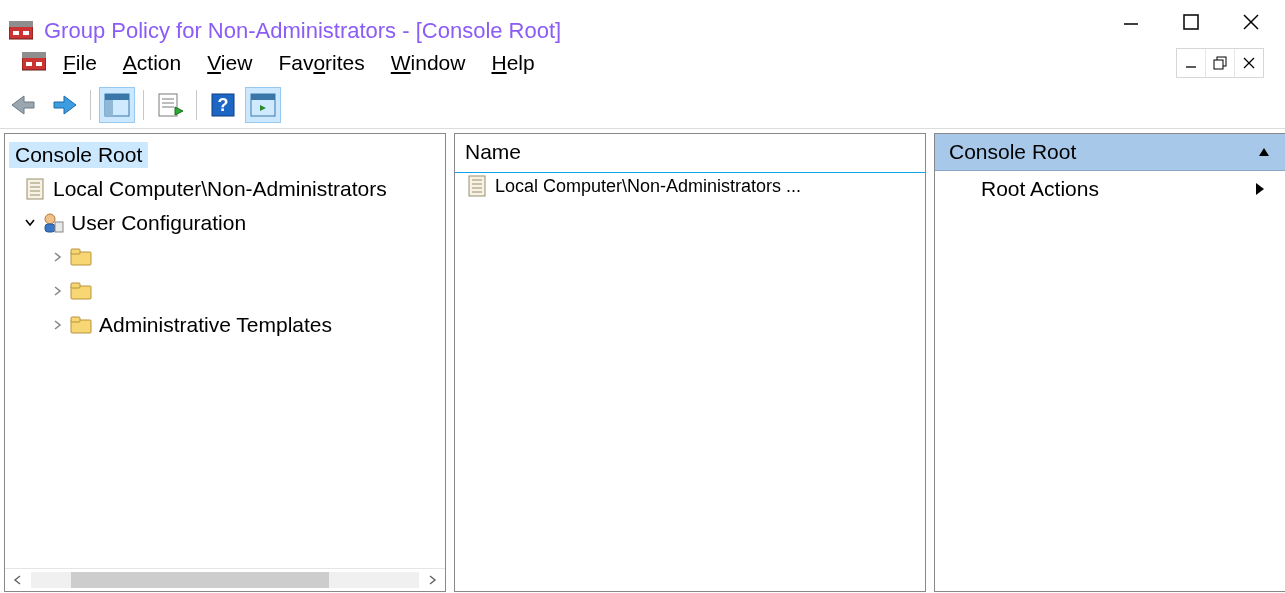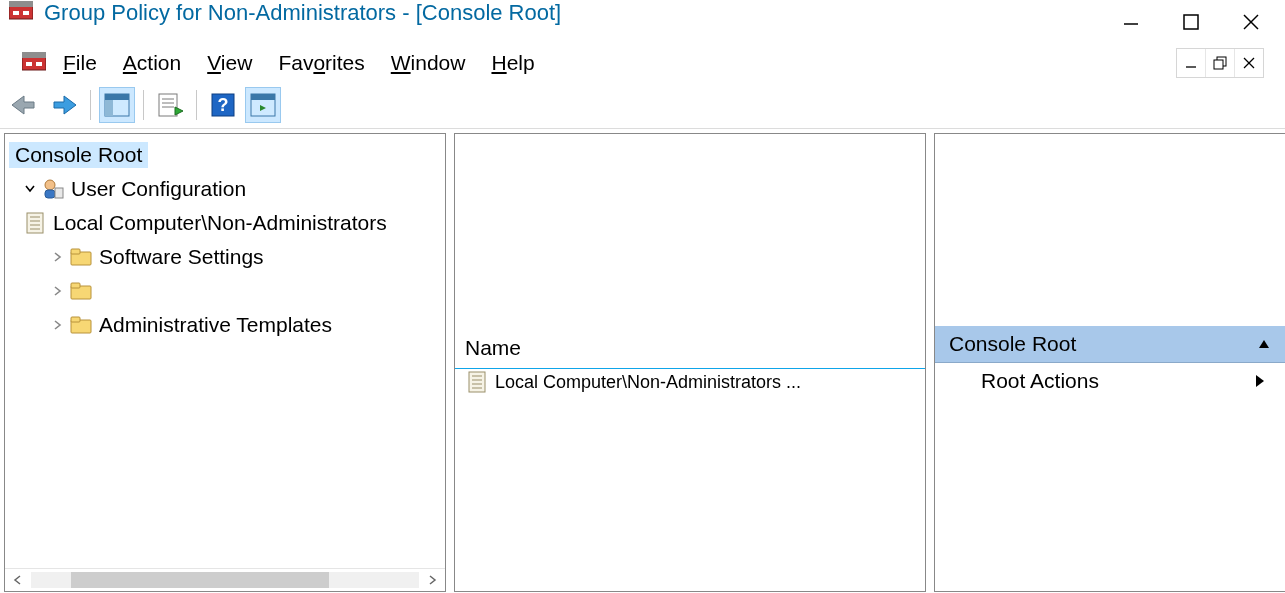--- a/index.html
+++ b/index.html
@@ -7,25 +7,25 @@
     padding: 0;
     font-family: "Segoe UI", Tahoma, sans-serif;
     background: #fff;
     overflow: hidden;
     width: 1285px;
     height: 593px;
   }
   
   .titlebar {
     display: flex;
-    align-items: flex-start;
+    align-items: flex-end;
     height: 44px;
     padding: 0 4px 0 8px;
     font-size: 22px;
-    color: #0369a1;
+    color: #8b5cf6;
   }
   .titlebar .app-icon {
     width: 26px; height: 24px;
     margin-right: 10px;
     display:flex;align-items:center;justify-content:center;
   }
   .titlebar .title-text { flex: 0 0 auto; }
   .titlebar .spacer { flex: 1; }
   .win-controls { display: flex; align-items: center; gap: 0; height:44px;}
   .win-btn {
@@ -68,21 +68,20 @@
   
   .main {
     display:flex;
     height: calc(593px - 44px - 38px - 42px - 2px);
   }
   .pane{
     border:1px solid #888;
     margin:4px;
     display:flex;flex-direction:column;
     background:#fff;
-    justify-content:center;
   }
   .tree-pane{ width:440px; }
   .list-pane{ width:470px; }
   .actions-pane{ flex:1; margin-right:2px;}
   
   .actions-pane{ border:1px solid #888; border-right:none; margin-right:0;}
   .actions-header{
     font-size:21px;font-weight:600;
     padding:6px 10px;
     border-bottom:1px solid #b5b5b5;
@@ -250,61 +249,60 @@
 
 <div class="main">
 
   <div class="pane tree-pane">
     <div class="tree">
       <div class="tree-row">
         <span class="tree-root">Console Root</span>
       </div>
       <div class="tree-row">
         <span class="sp" style="width:12px"></span>
-        <span class="caret down">
-          <svg width="12" height="12">
-              <polyline points="2,3 6,8 10,3" fill="none" stroke="#000" stroke-width="1.6"></polyline>
-            </svg>
-        </span>
-        <span class="node-icon">
-          <svg width="22" height="22">
-              <circle cx="8" cy="7" r="5" fill="#f2c089" stroke="#b07a3a"></circle>
-              <rect x="3" y="12" width="10" height="8" rx="3" fill="#3a77c4" stroke="#285a97"></rect>
-              <rect x="13" y="10" width="8" height="10" fill="#e8e8e8" stroke="#888"></rect>
-            </svg>
-        </span>
-        <span>User Configuration</span>
-      </div>
-      <div class="tree-row">
-        <span class="sp" style="width:12px"></span>
         <span class="node-icon">
           <svg width="20" height="22">
               <rect x="2" y="1" width="16" height="20" fill="#f6f3e6" stroke="#9a8f6a"></rect>
               <line x1="5" y1="5" x2="15" y2="5" stroke="#9a8f6a"></line>
               <line x1="5" y1="9" x2="15" y2="9" stroke="#9a8f6a"></line>
               <line x1="5" y1="13" x2="15" y2="13" stroke="#9a8f6a"></line>
               <line x1="5" y1="17" x2="15" y2="17" stroke="#9a8f6a"></line>
             </svg>
         </span>
         <span>Local Computer\Non-Administrators</span>
       </div>
       <div class="tree-row">
+        <span class="sp" style="width:12px"></span>
+        <span class="caret down">
+          <svg width="12" height="12">
+              <polyline points="2,3 6,8 10,3" fill="none" stroke="#000" stroke-width="1.6"></polyline>
+            </svg>
+        </span>
+        <span class="node-icon">
+          <svg width="22" height="22">
+              <circle cx="8" cy="7" r="5" fill="#f2c089" stroke="#b07a3a"></circle>
+              <rect x="3" y="12" width="10" height="8" rx="3" fill="#3a77c4" stroke="#285a97"></rect>
+              <rect x="13" y="10" width="8" height="10" fill="#e8e8e8" stroke="#888"></rect>
+            </svg>
+        </span>
+        <span>User Configuration</span>
+      </div>
+      <div class="tree-row">
         <span class="sp" style="width:40px"></span>
         <span class="caret">
           <svg width="12" height="12">
               <polyline points="3,2 8,6 3,10" fill="none" stroke="#888" stroke-width="1.6"></polyline>
             </svg>
         </span>
         <span class="node-icon">
           <svg width="22" height="20">
               <rect x="1" y="5" width="20" height="13" rx="1" fill="#f7d774" stroke="#b8923a"></rect>
               <rect x="1" y="2" width="9" height="5" rx="1" fill="#f7d774" stroke="#b8923a"></rect>
             </svg>
         </span>
-        <span>Software Settings</span>
       </div>
       <div class="tree-row">
         <span class="sp" style="width:40px"></span>
         <span class="caret">
           <svg width="12" height="12">
               <polyline points="3,2 8,6 3,10" fill="none" stroke="#888" stroke-width="1.6"></polyline>
             </svg>
         </span>
         <span class="node-icon">
           <svg width="22" height="20">

